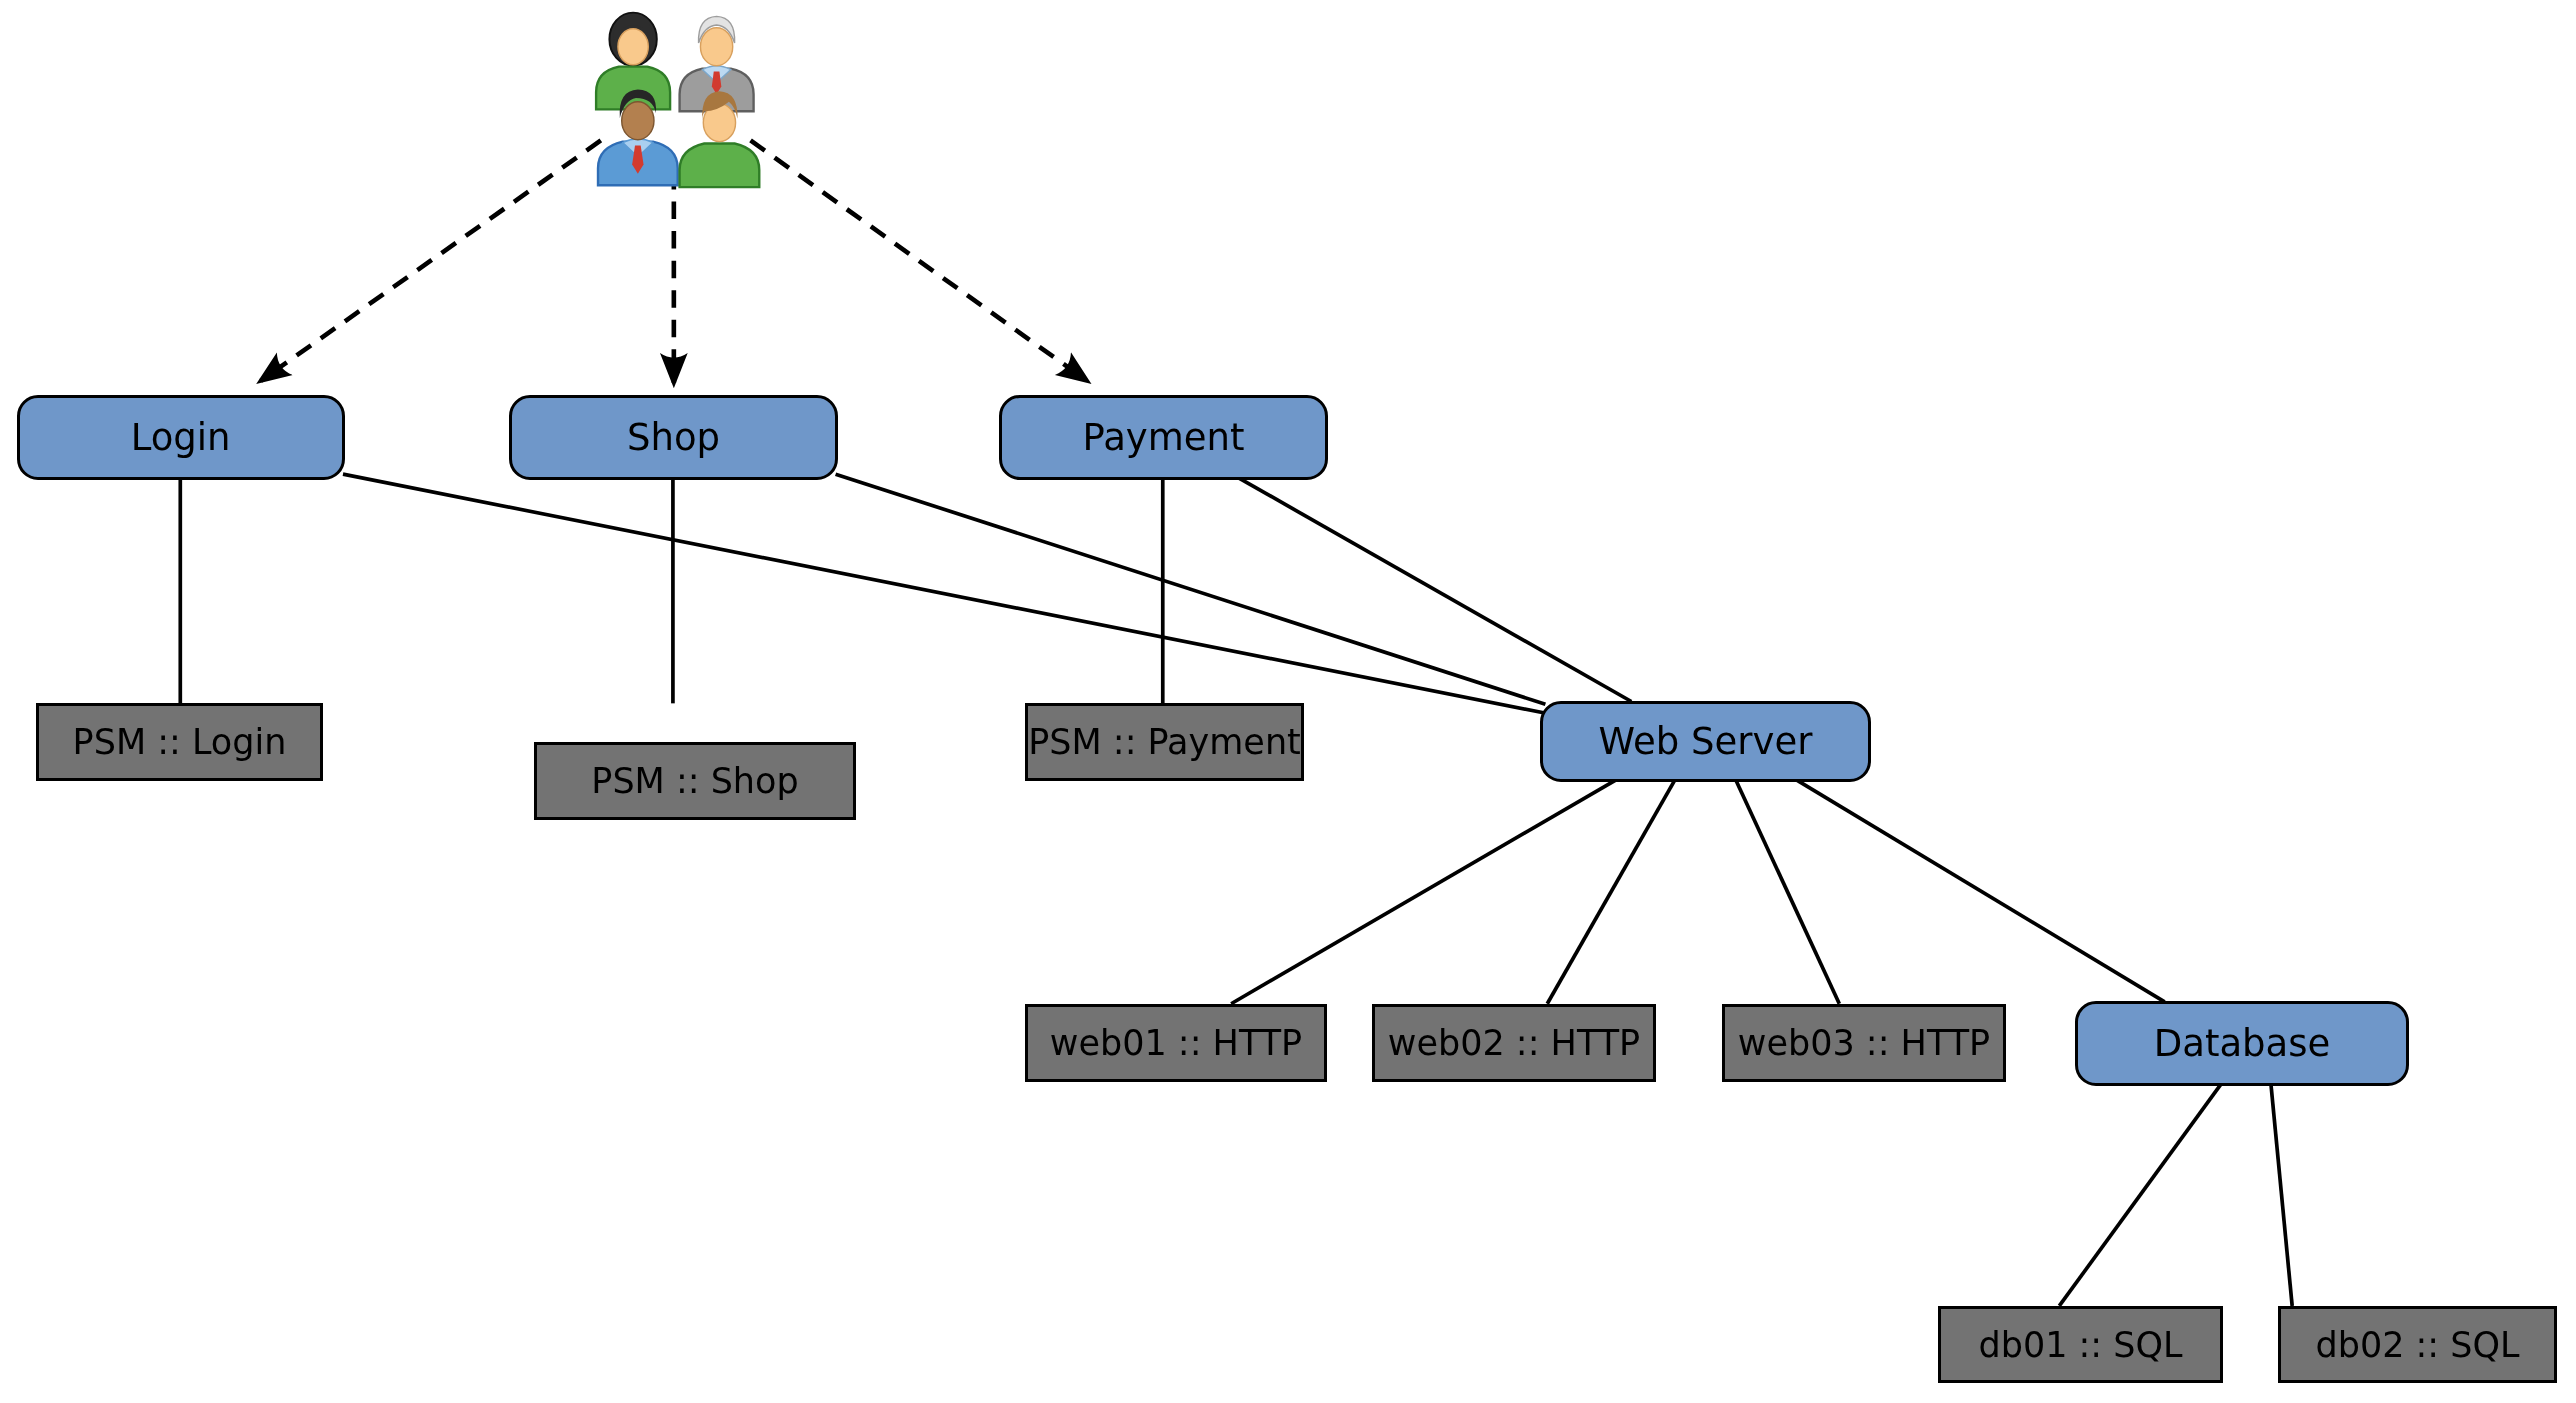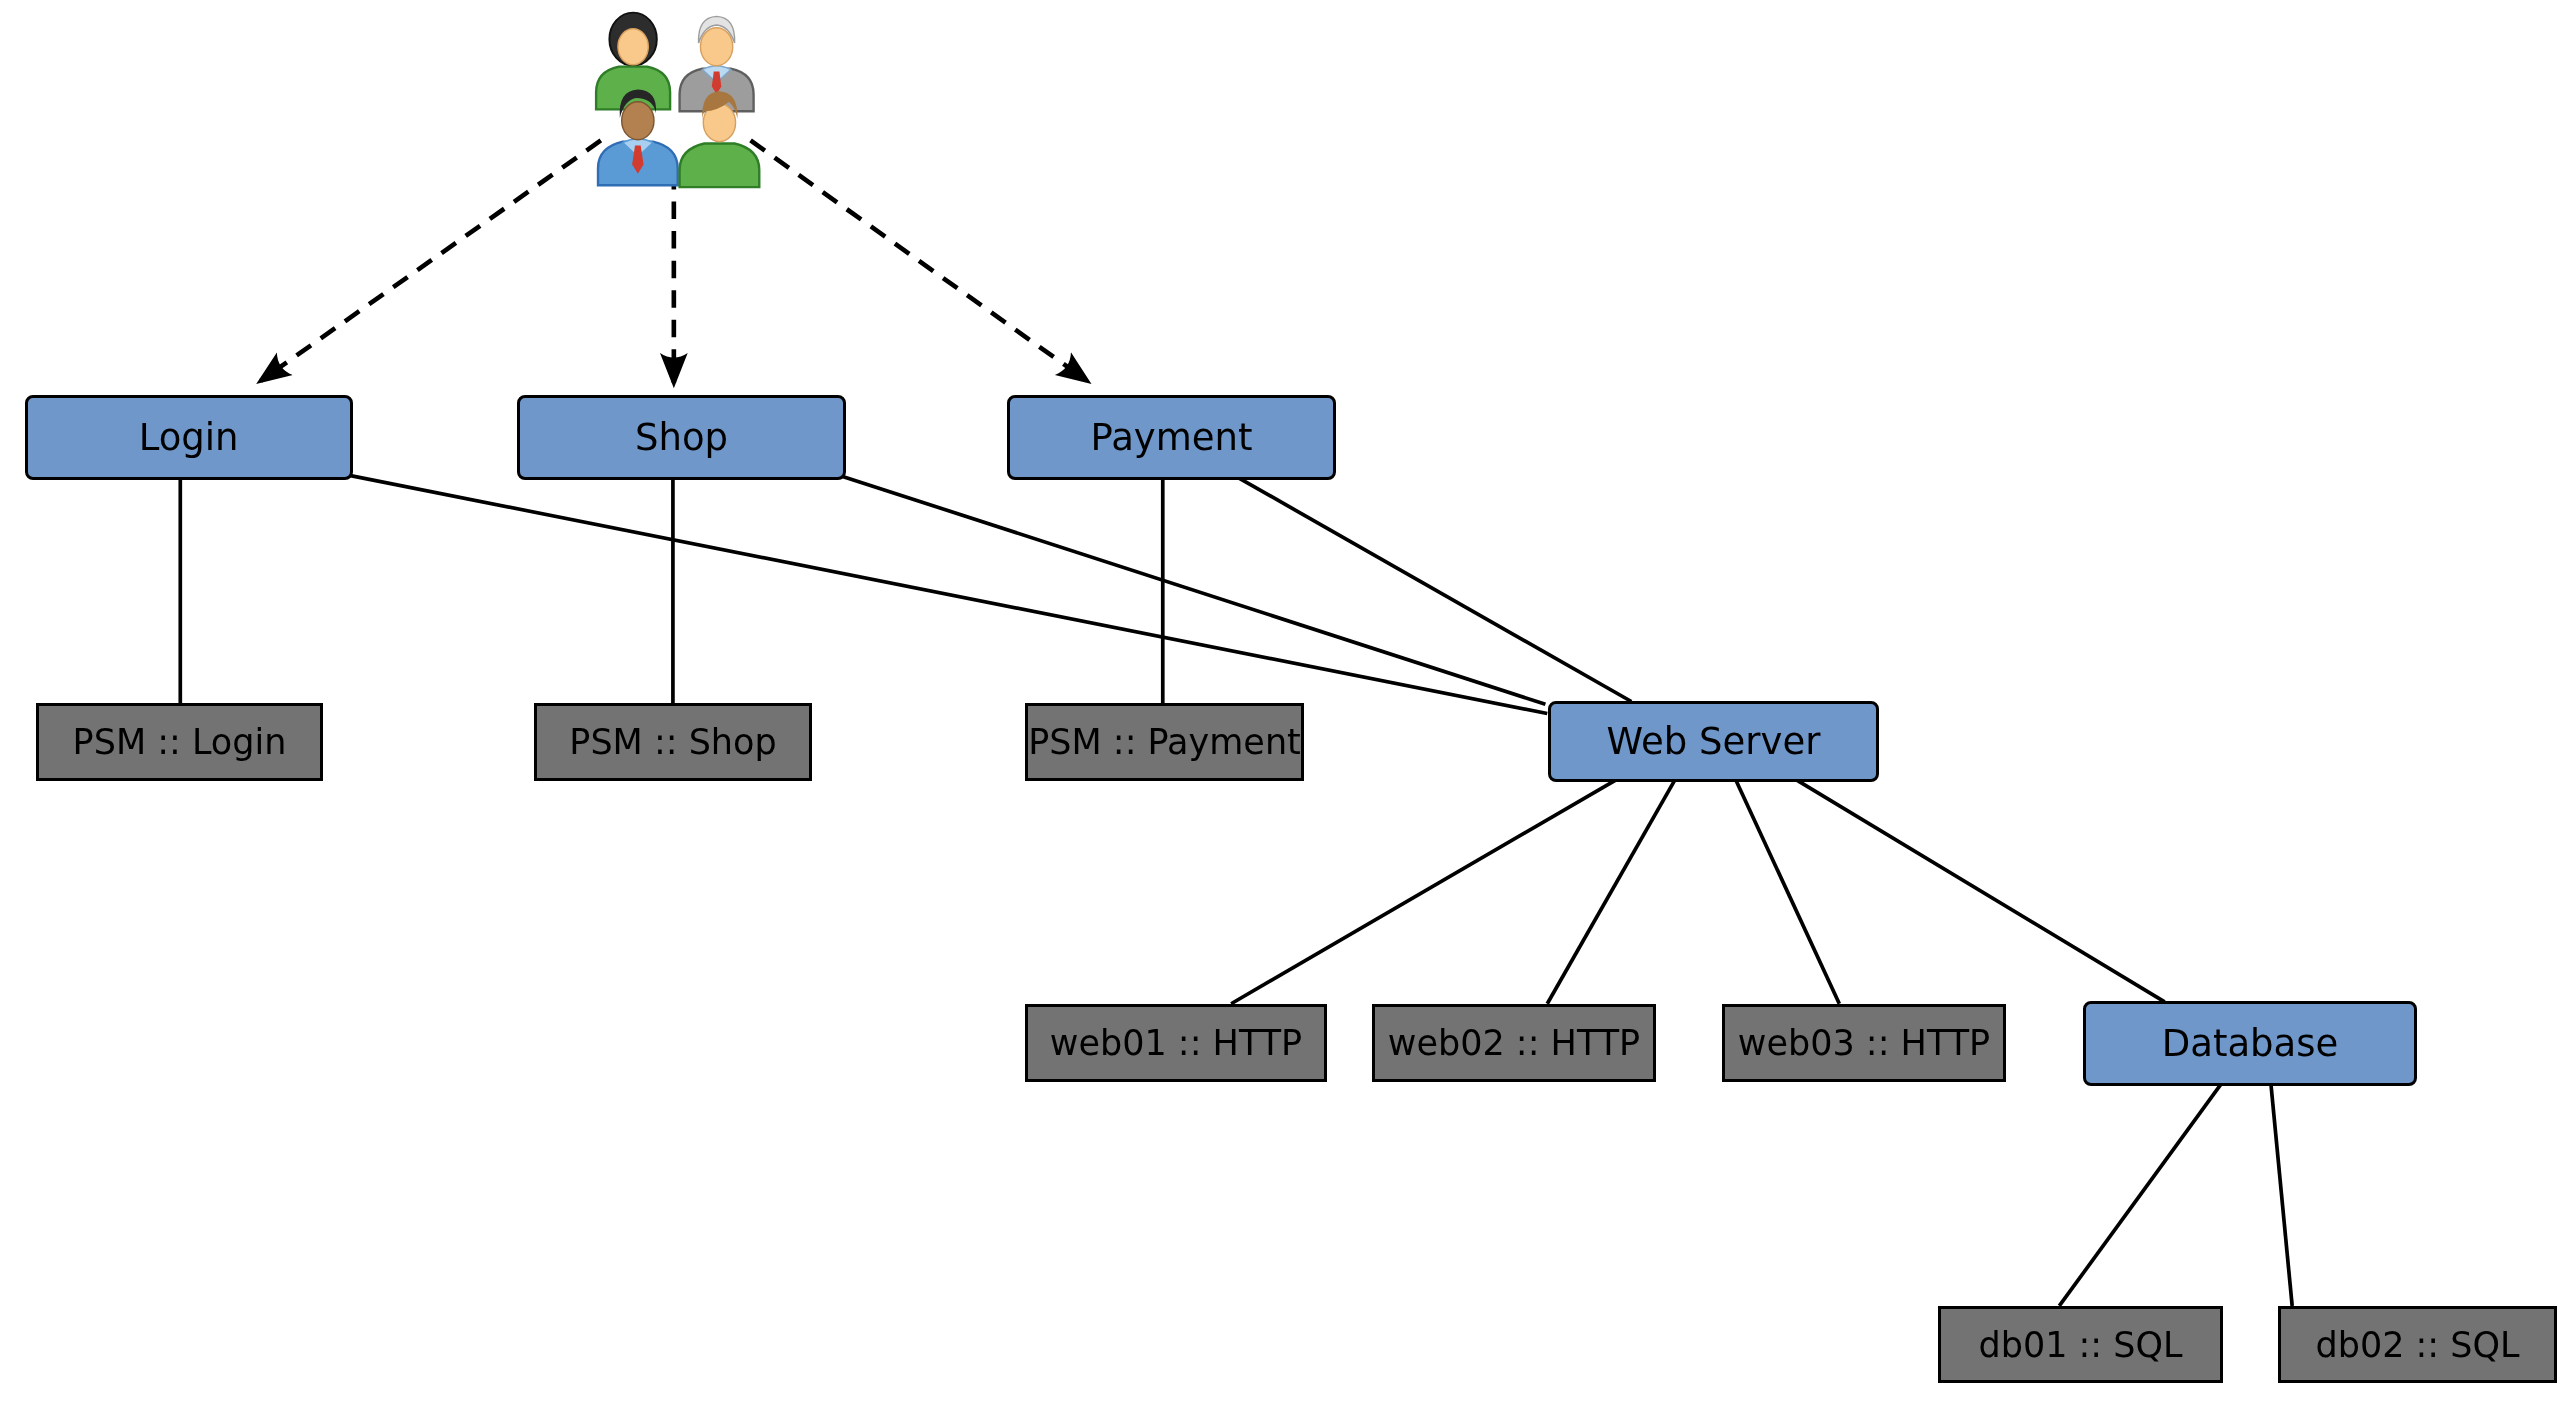--- a/index.html
+++ b/index.html
@@ -27,35 +27,34 @@
     box-sizing: border-box;
     border: 3.7px solid #000000;
     display: flex;
     align-items: center;
     justify-content: center;
     color: #000000;
     white-space: nowrap;
   }
   .node.service {
     background: #6f97c9;
-    border-radius: 8px;
+    border-radius: 21px;
     font-size: 37px;
-    margin-left: 8px;
   }
   .node.host {
     background: #737373;
     border-radius: 0;
     font-size: 35px;
   }
   
   #node-login       { left: 16.6px;   top: 395px;  width: 328px; height: 85px; }
   #node-shop        { left: 509px;  top: 395px;  width: 329px; height: 85px; }
   #node-payment     { left: 999px; top: 395px;  width: 329px; height: 85px; }
   #node-psm-login   { left: 36px;   top: 703px;  width: 287px; height: 78px; }
-  #node-psm-shop    { left: 534px;  top: 703px;  width: 278px; height: 78px; }
+  #node-psm-shop    { left: 534px;  top: 742px;  width: 322px; height: 78px; }
   #node-psm-payment { left: 1025px; top: 703px;  width: 279px; height: 78px; }
   #node-web-server  { left: 1540px; top: 701px;  width: 331px; height: 81px; }
   #node-web01       { left: 1025px; top: 1004px; width: 302px; height: 78px; }
   #node-web02       { left: 1372px; top: 1004px; width: 284px; height: 78px; }
   #node-web03       { left: 1722px; top: 1004px; width: 284px; height: 78px; }
   #node-database    { left: 2075px; top: 1001px; width: 334px; height: 85px; }
   #node-db01        { left: 1938px; top: 1306px; width: 285px; height: 77px; }
   #node-db02        { left: 2278px; top: 1306px; width: 279px; height: 77px; }
   #users-icon {
     position: absolute;

